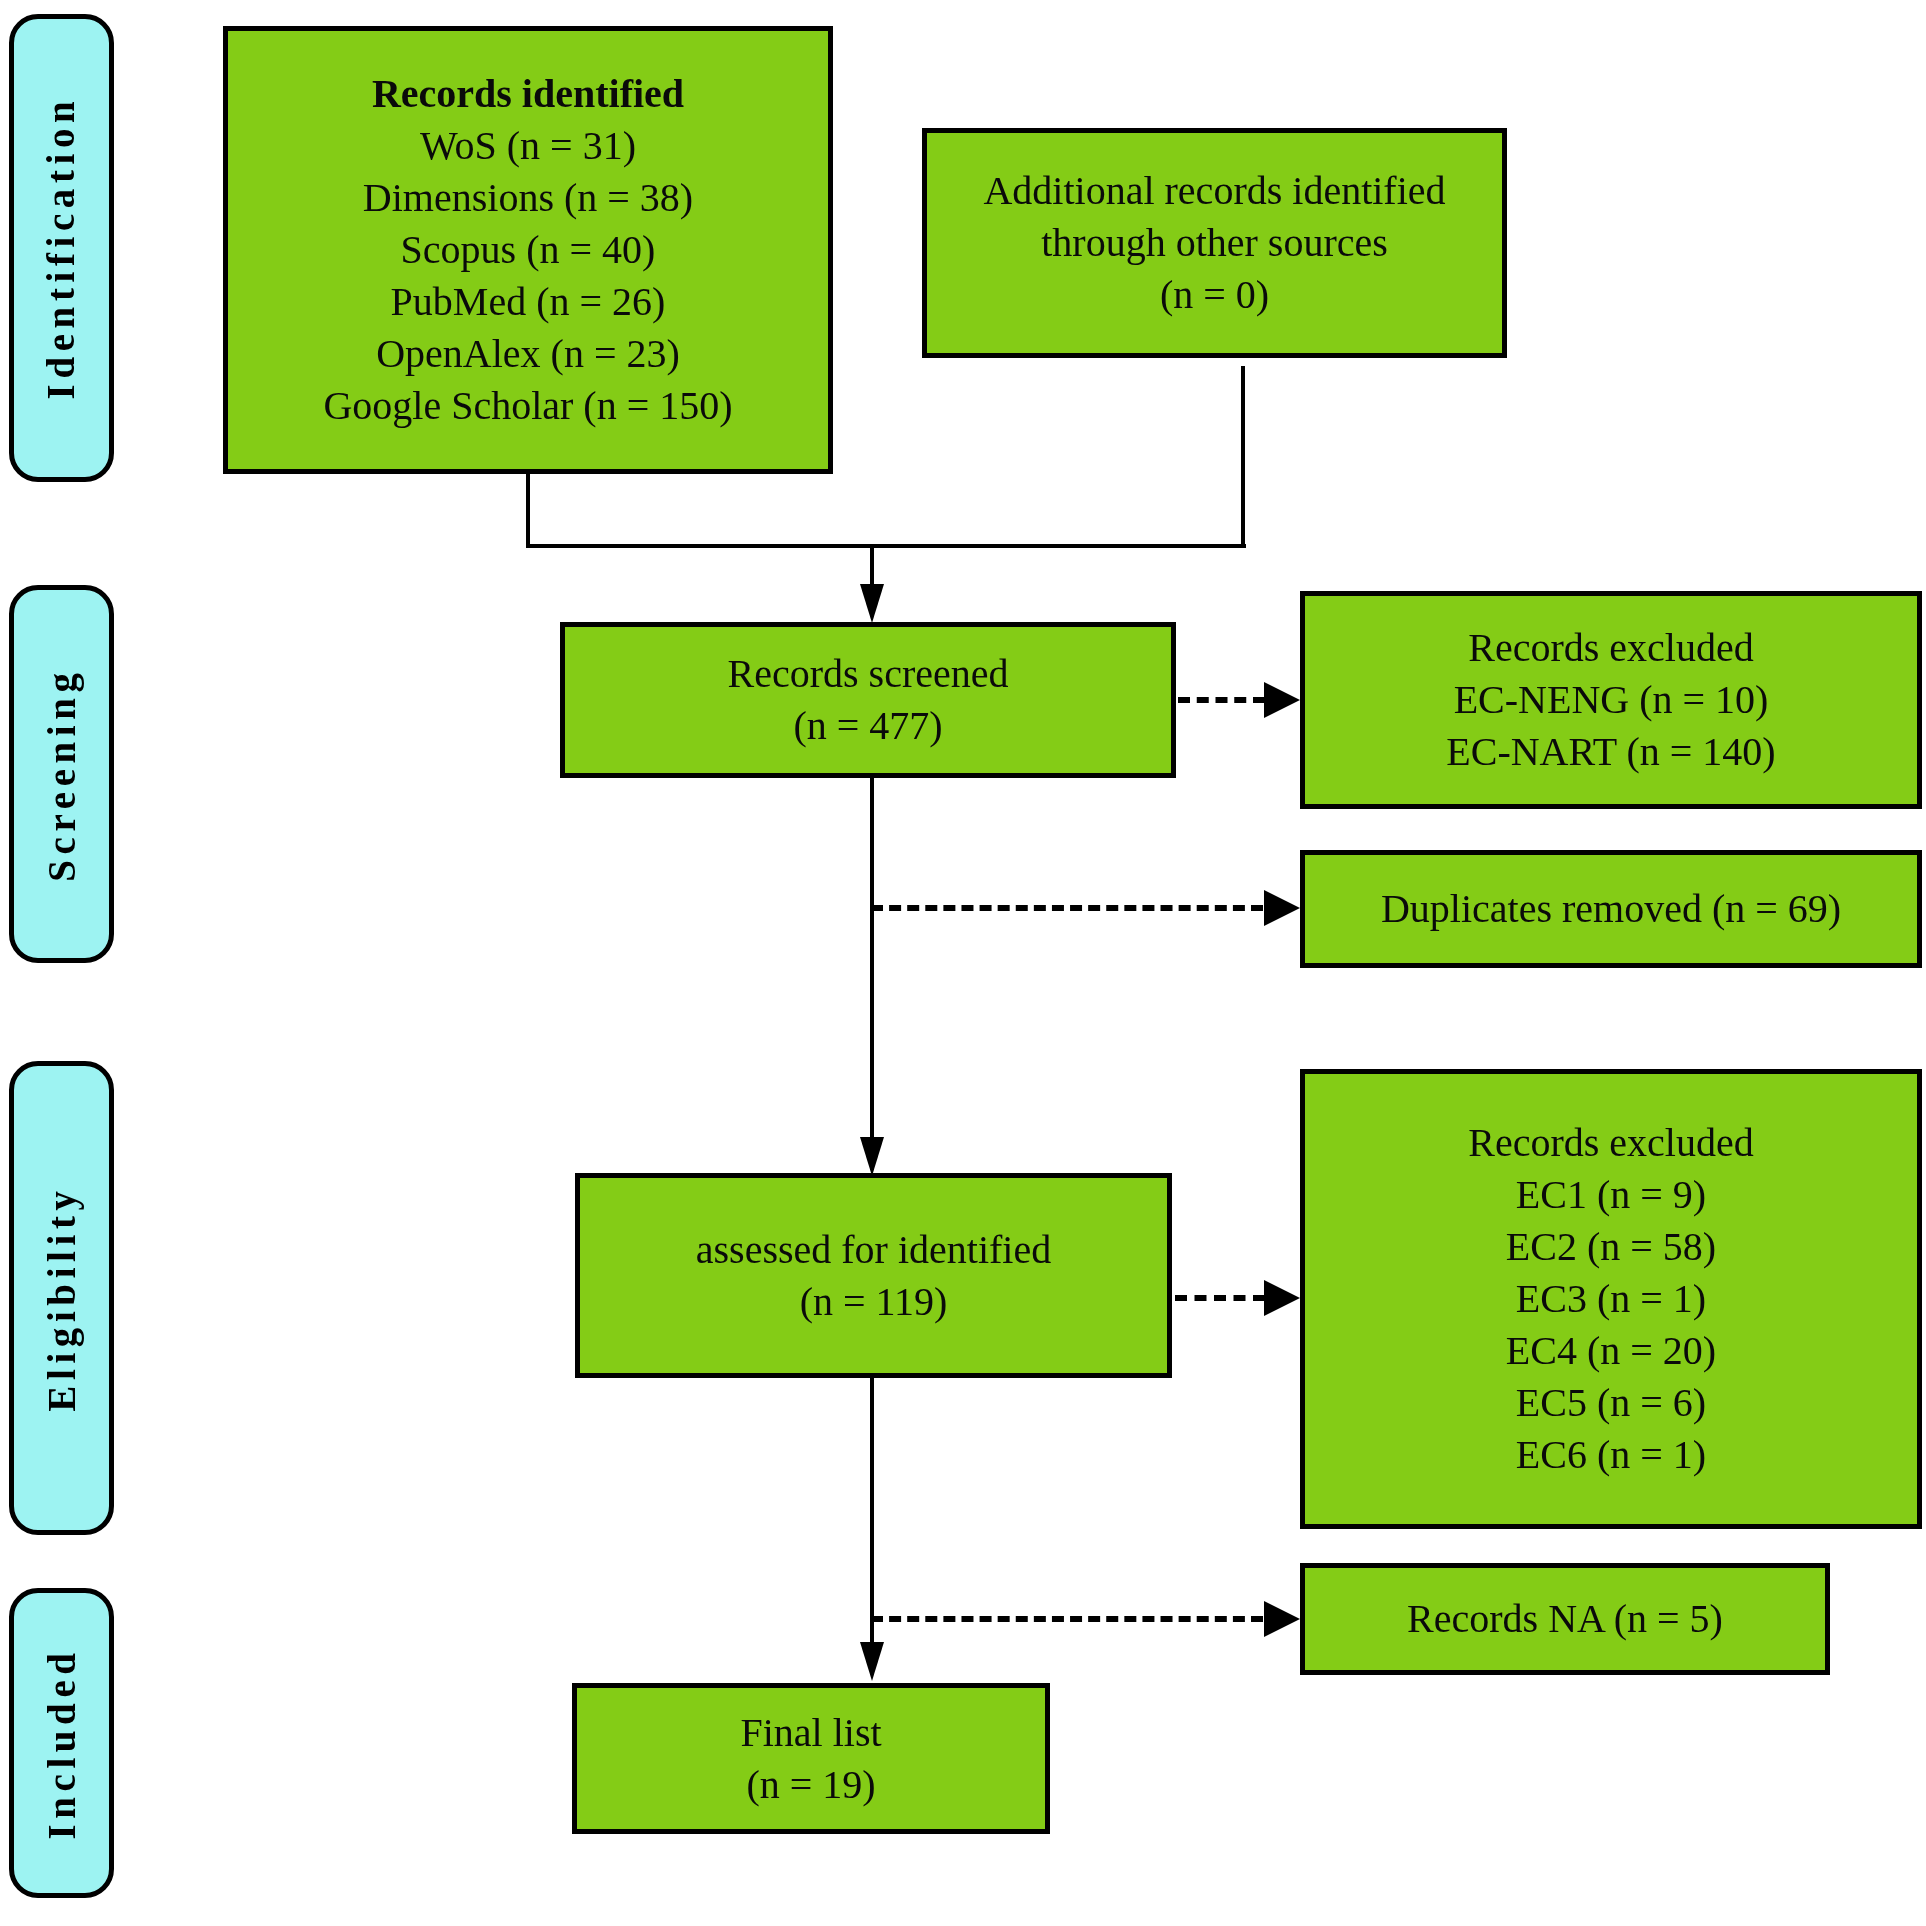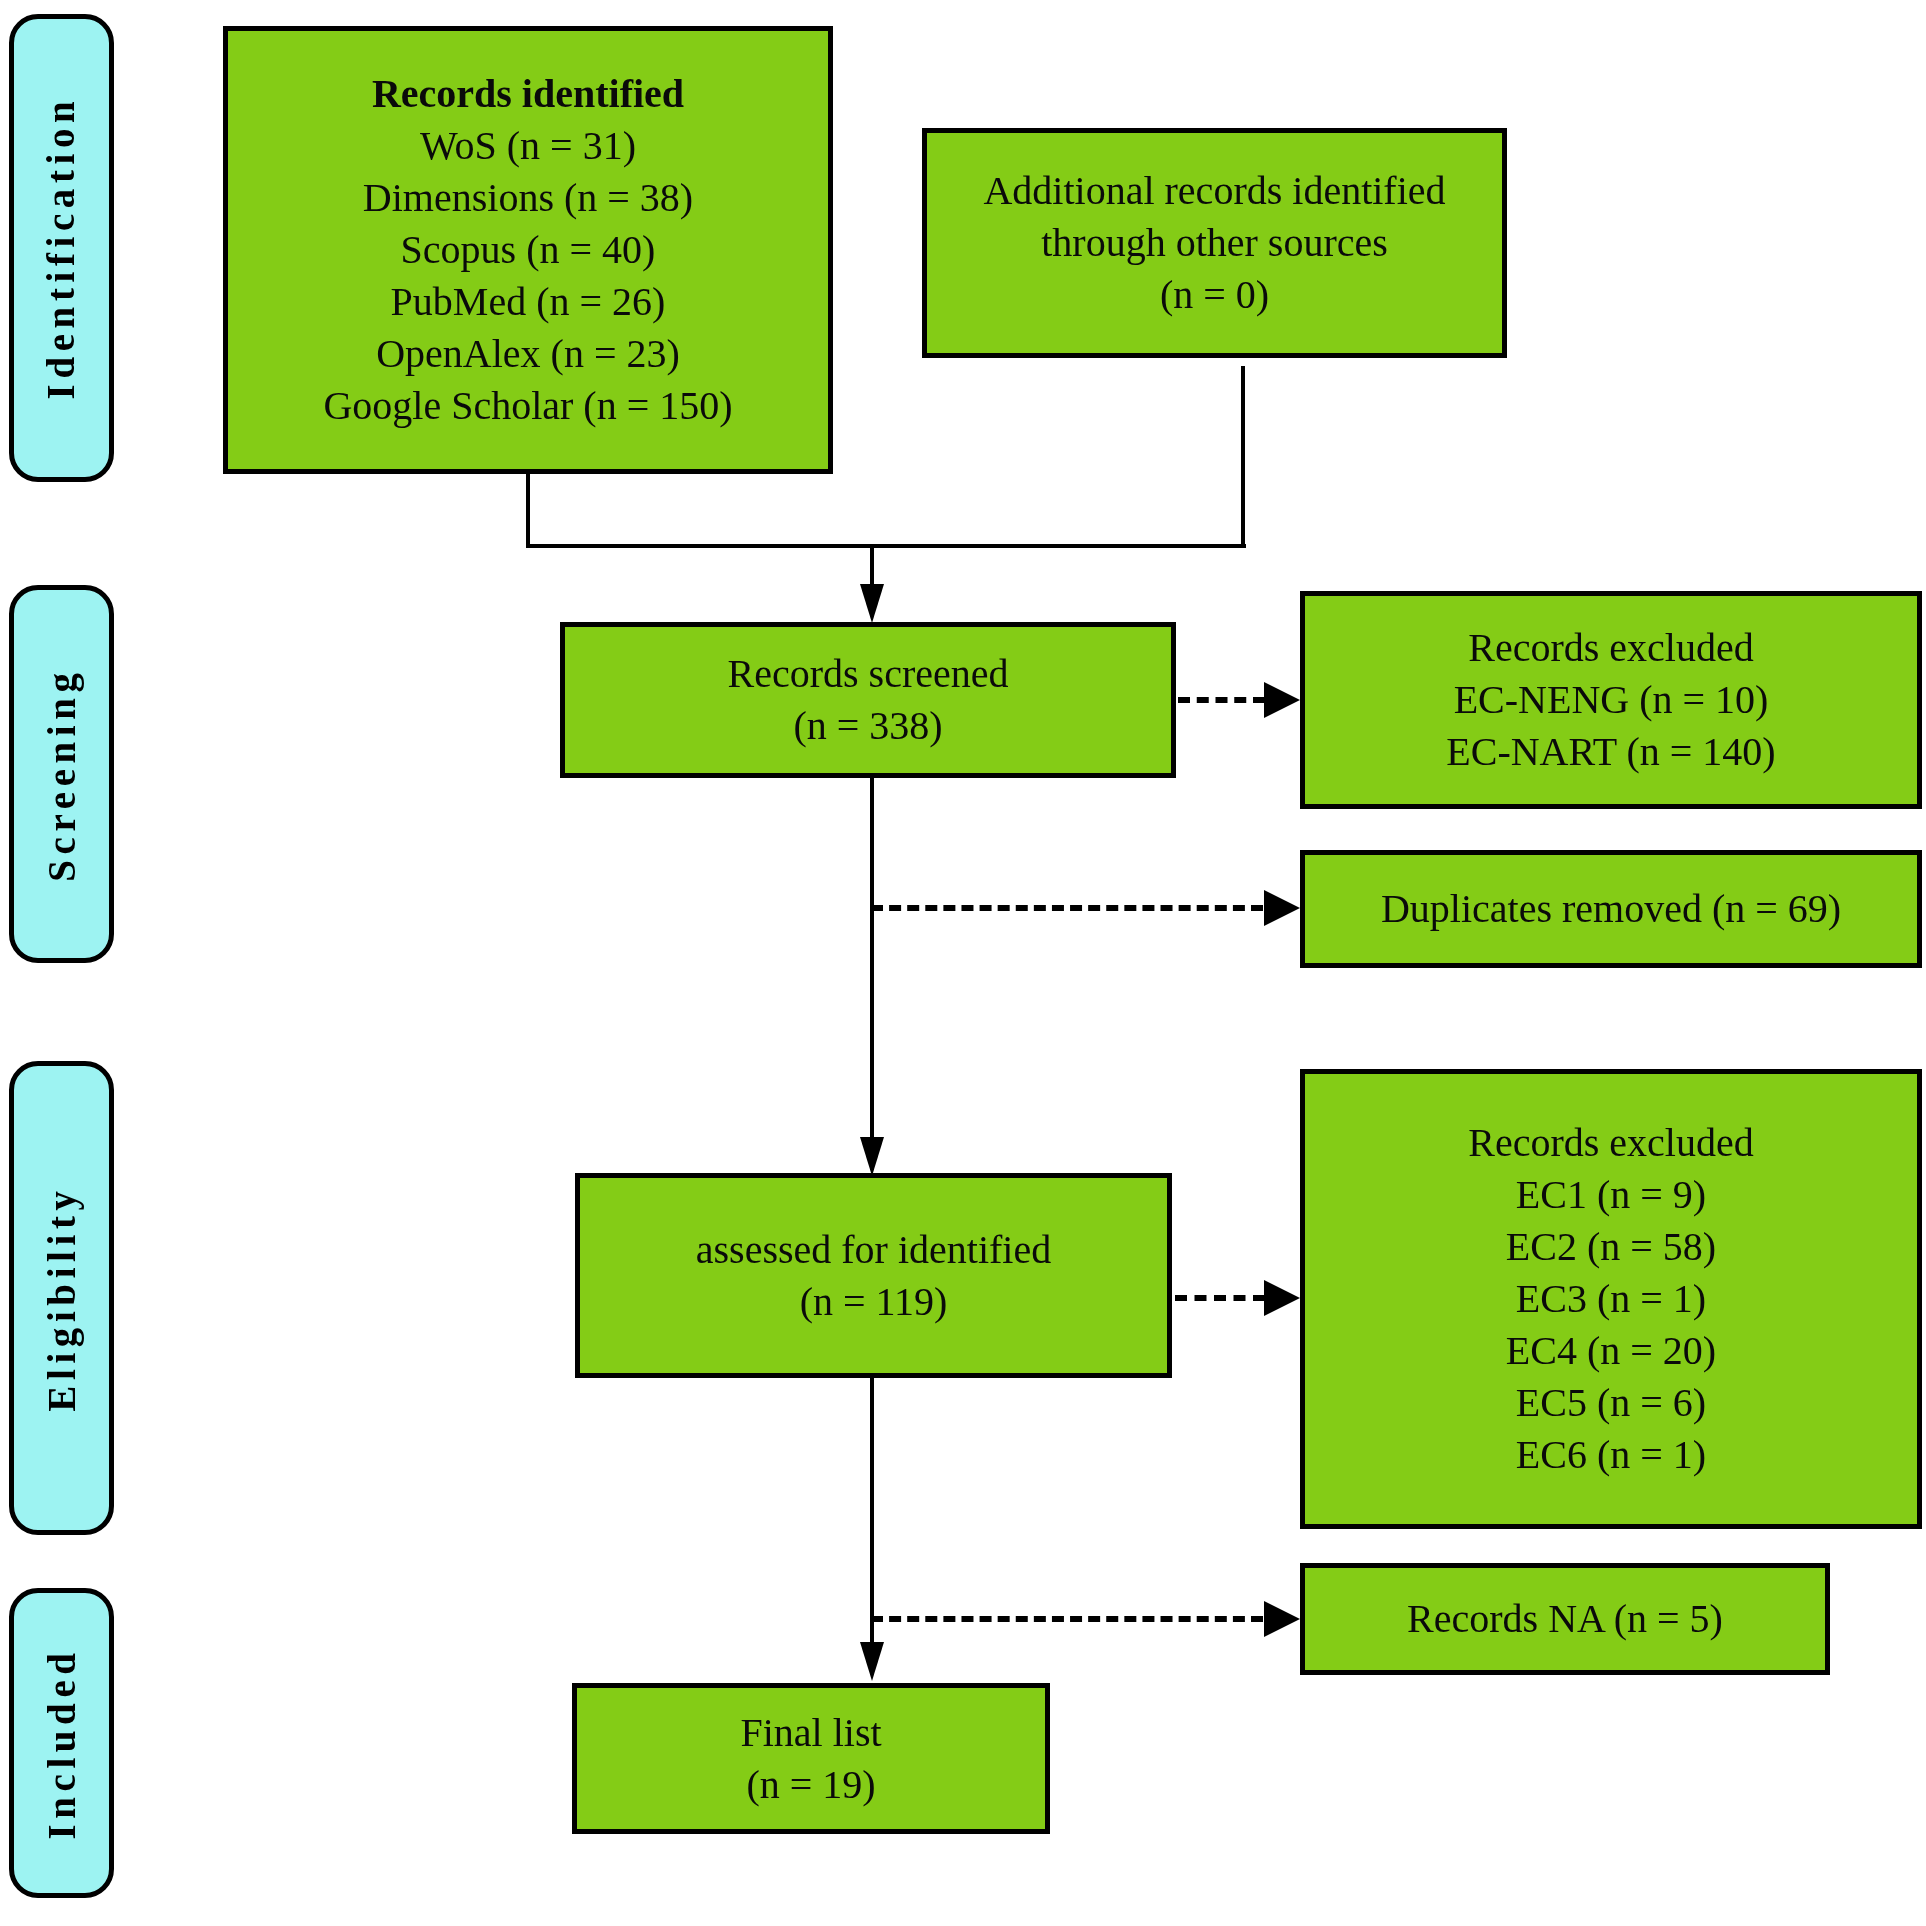--- a/index.html
+++ b/index.html
@@ -131,21 +131,21 @@
 
   <div class="conn conn-v" style="left:1241px; top:366px; height:182px;"></div>
 
   <div class="conn conn-h" style="left:526px; top:544px; width:720px;"></div>
 
   <div class="conn conn-v" style="left:870px; top:544px; height:54px;"></div>
   <div class="arrow-down" style="left:860px; top:584px;"></div>
 
   <div class="flow-box" style="left:560px; top:622px; width:616px; height:156px;">
     <span class="line">Records screened</span>
-    <span class="line">(n = 338)</span>
+    <span class="line">(n = 477)</span>
   </div>
 
   <div class="flow-box" style="left:1300px; top:591px; width:622px; height:218px;">
     <span class="line">Records excluded</span>
     <span class="line">EC-NENG (n = 10)</span>
     <span class="line">EC-NART (n = 140)</span>
   </div>
 
   <div class="dashed-h" style="left:1178px; top:697px; width:87px;"></div>
   <div class="arrow-right" style="left:1264px; top:682px;"></div>

